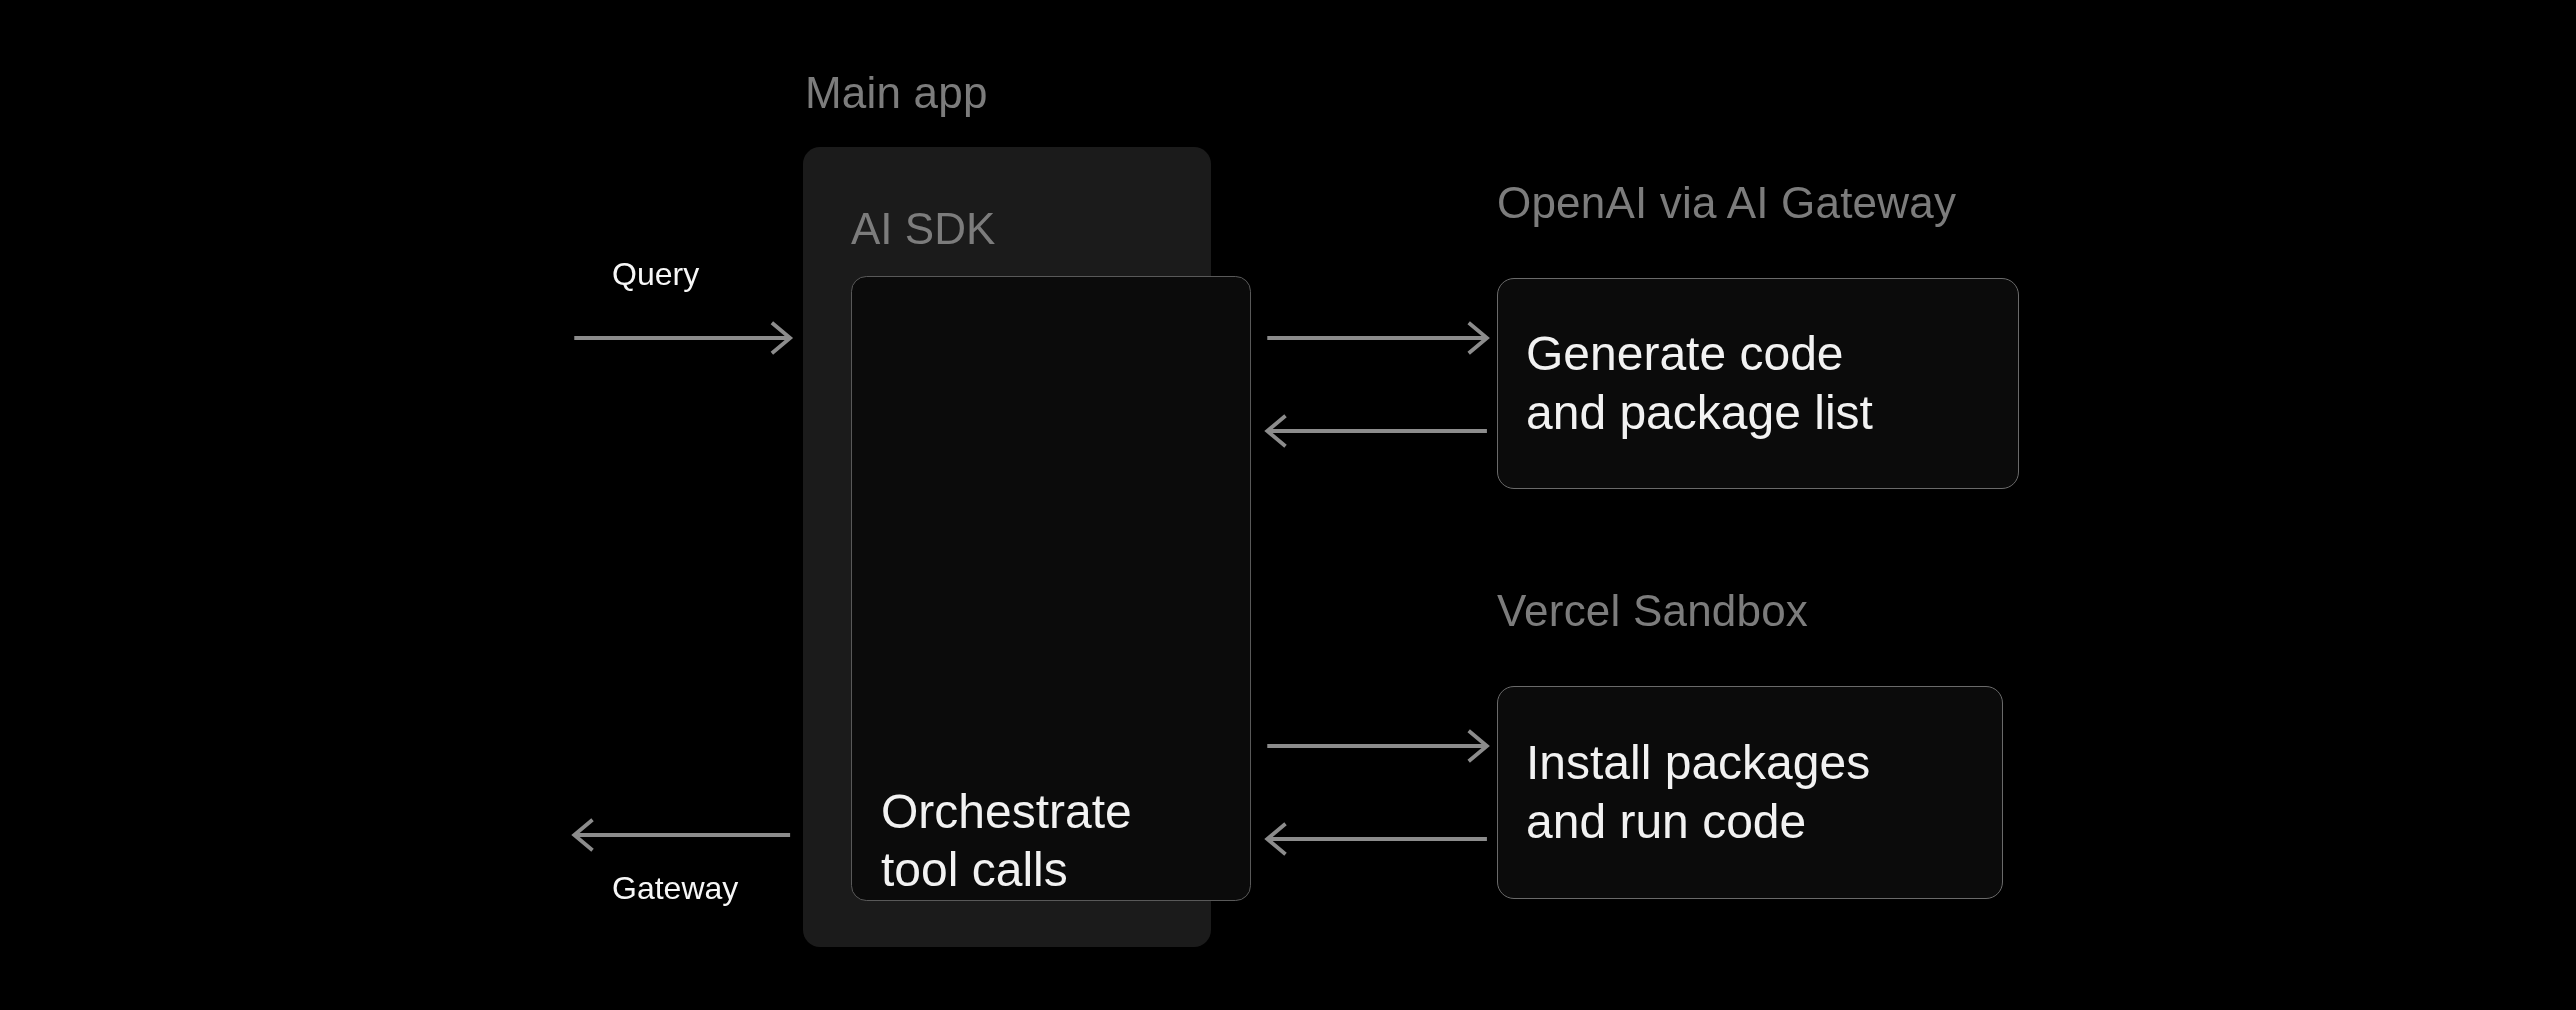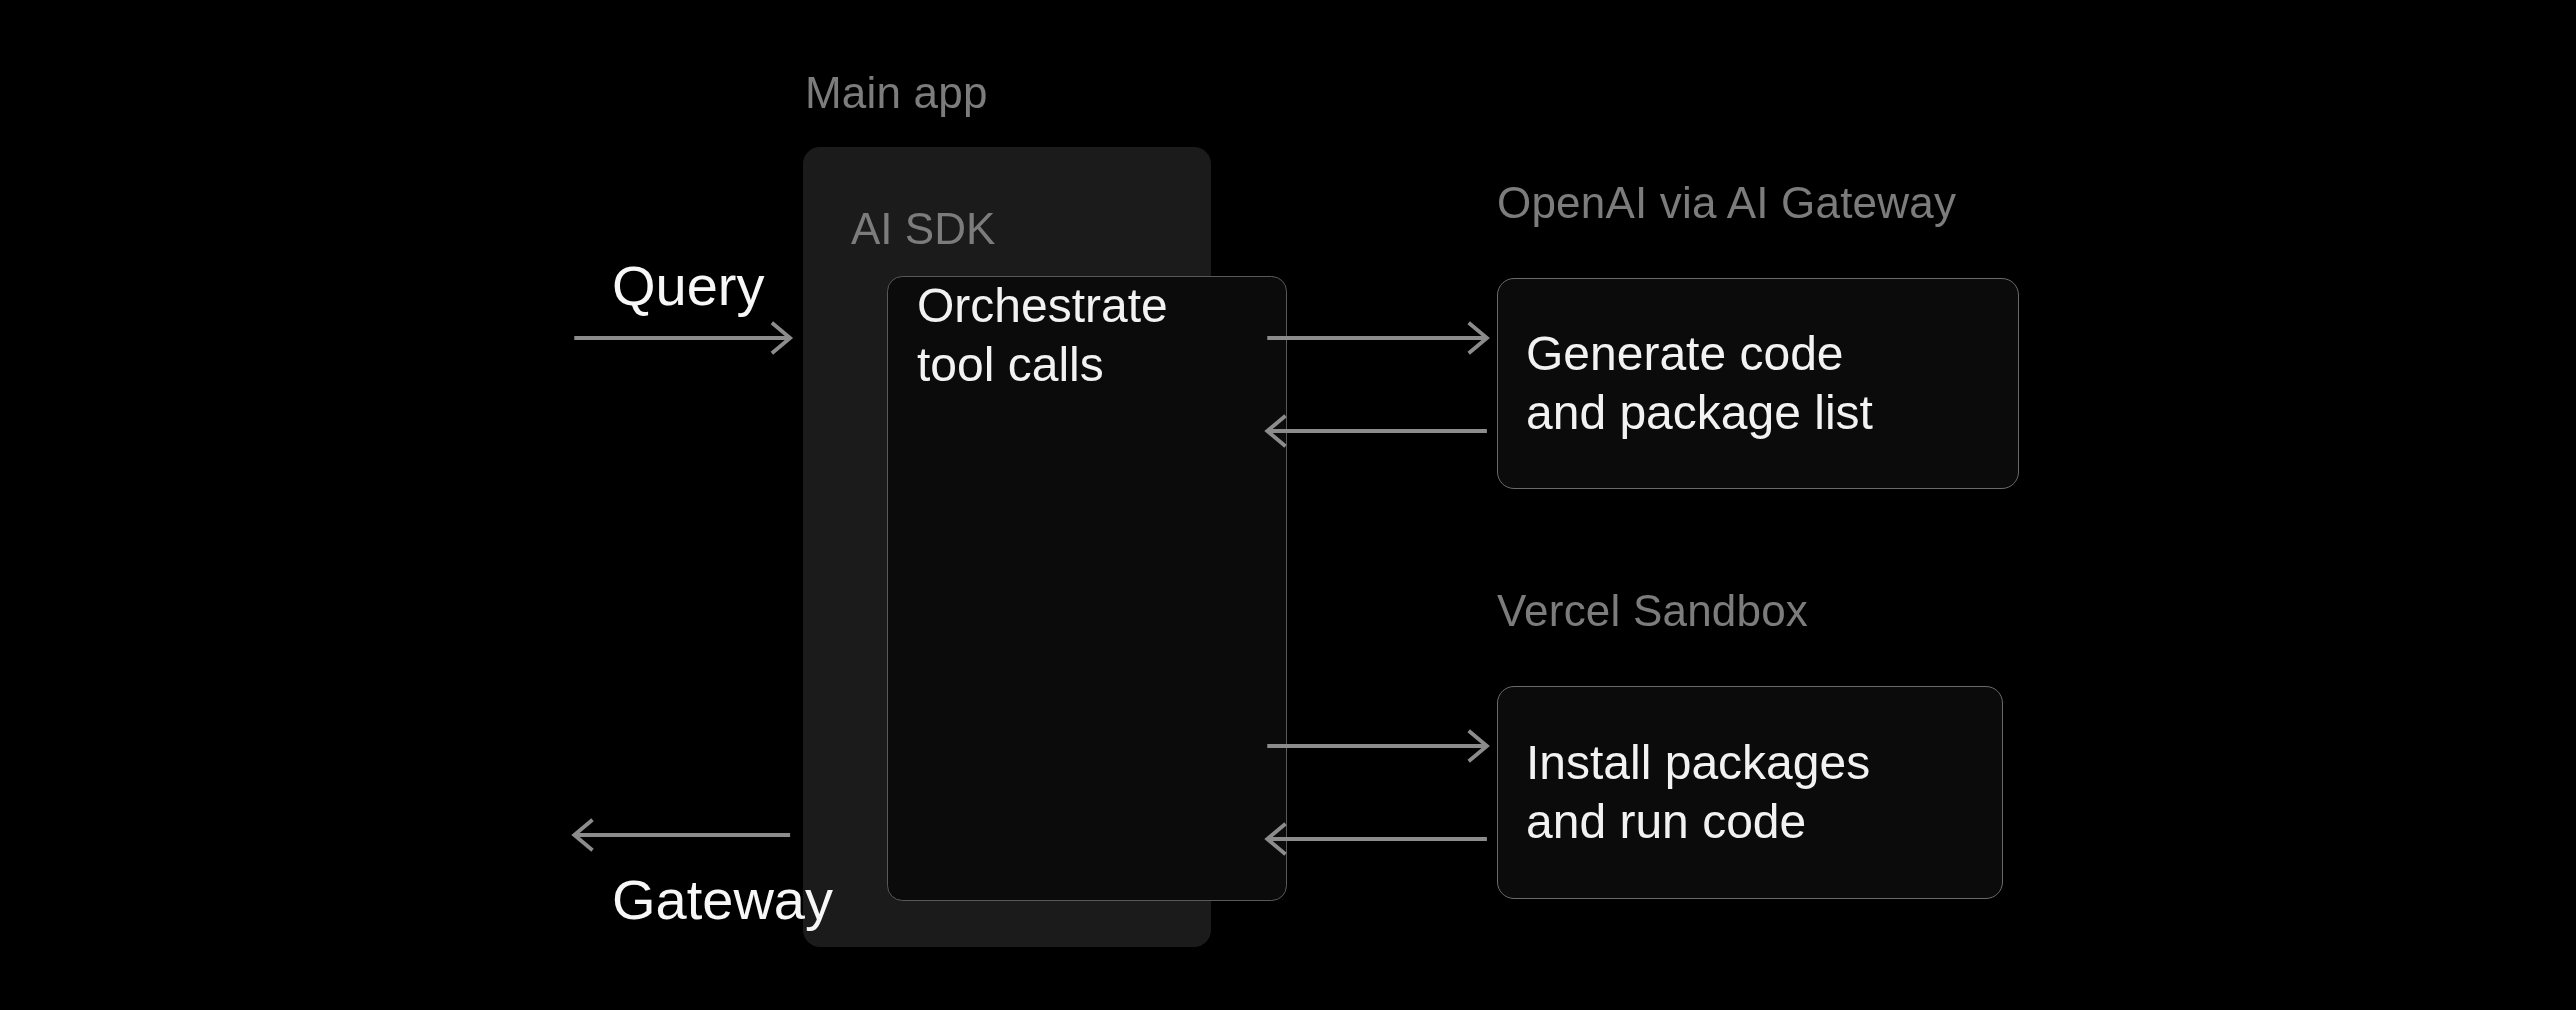--- a/index.html
+++ b/index.html
@@ -58,23 +58,22 @@
     position: absolute;
     left: 48px;
     top: 129px;
     width: 400px;
     height: 625px;
     background: #0b0b0b;
     border: 1.5px solid #595959;
     border-radius: 15.3px;
     box-sizing: border-box;
     display: flex;
-    align-items: flex-start;
+    align-items: flex-end;
     justify-content: flex-start;
-    margin-left: 36px;
   }
   #orchestrate-text {
     color: #f2f2f2;
     font-size: 48px;
     line-height: 1.22;
     padding-left: 29px;
     white-space: pre-line;
     font-weight: 400;
   }
 
@@ -106,21 +105,21 @@
     left: 1497px;
     top: 686px;
     width: 506px;
     height: 213px;
   }
 
   
   .flow-label {
     position: absolute;
     color: #f7f7f7;
-    font-size: 56px;
+    font-size: 32px;
     line-height: 1;
     white-space: nowrap;
     font-weight: 400;
   }
   #query-label { left: 612px; top: 258px; }
   #result-label { left: 612px; top: 872px; }
 
   
   .arrow-svg {
     position: absolute;

